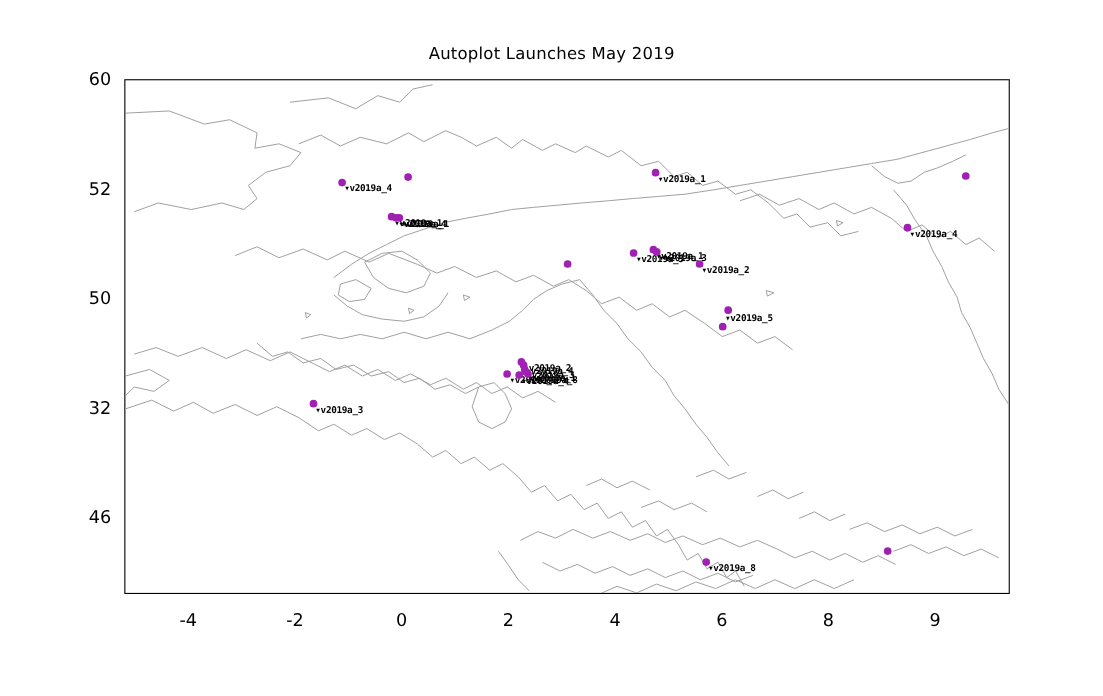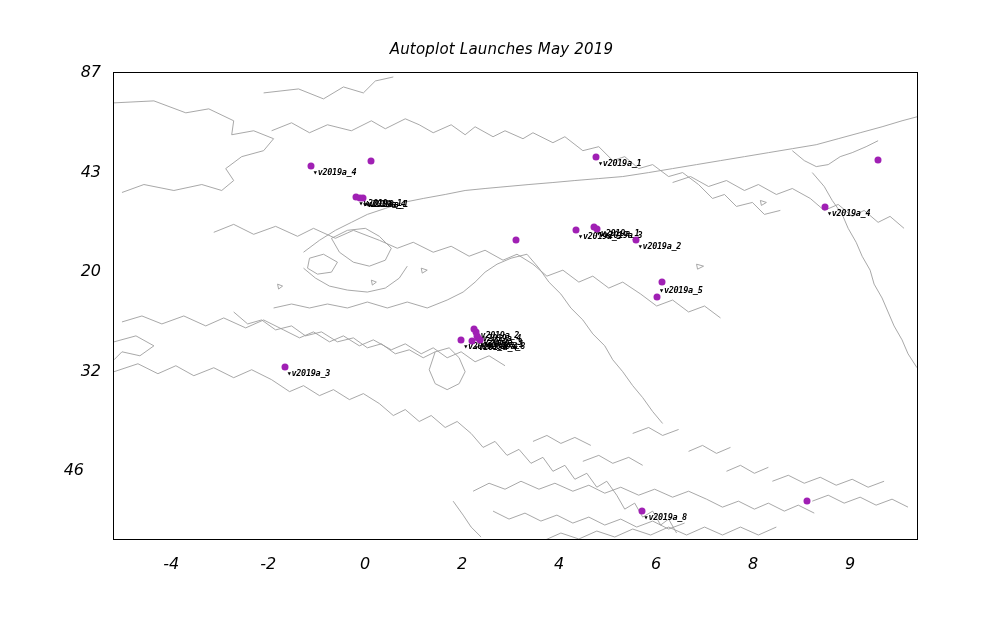--- a/index.html
+++ b/index.html
@@ -1,17 +1,17 @@
 <!DOCTYPE html>
 <html><head>
 <meta charset="utf-8">
 <style>
   html,body{margin:0;padding:0;background:#ffffff;}
   body{width:1003px;height:633px;font-family:"DejaVu Sans",sans-serif;overflow:hidden;}
-  #figure{position:relative;width:1003px;height:633px;background:#ffffff;font-style:italic;}
+  #figure{position:relative;width:1003px;height:633px;background:#ffffff;}
   #chart-title{
     position:absolute;left:0;top:40px;width:1003px;text-align:center;
     font-size:15px;color:#000;letter-spacing:.2px;
   }
   
   #plot-area{
     position:absolute;left:113px;top:72px;width:805px;height:468px;
     border:1.3px solid #000;box-sizing:border-box;background:#fff;overflow:hidden;
   }
   #map-svg{position:absolute;left:0;top:0;width:100%;height:100%;}
@@ -127,25 +127,25 @@
       <div class="tick ytick-major" style="top: 99.5745px;"></div>
       <div class="tick ytick-major" style="top: 0px;"></div>
       <div class="tick ytick-minor" style="top: 448.085px;"></div>
       <div class="tick ytick-minor" style="top: 348.511px;"></div>
       <div class="tick ytick-minor" style="top: 248.936px;"></div>
       <div class="tick ytick-minor" style="top: 149.362px;"></div>
       <div class="tick ytick-minor" style="top: 49.7872px;"></div>
     </div>
 
   <div id="axis-layer">
-      <div class="ytxt" style="left: 38px; top: 460.298px;">46</div>
+      <div class="ytxt" style="left: 55px; top: 460.298px;">46</div>
       <div class="ytxt" style="left: 55px; top: 360.723px;">32</div>
-      <div class="ytxt" style="left: 55px; top: 261.149px;">20</div>
-      <div class="ytxt" style="left: 55px; top: 161.574px;">43</div>
-      <div class="ytxt" style="left: 55px; top: 62px;">87</div>
+      <div class="ytxt" style="left: 55px; top: 261.149px;">50</div>
+      <div class="ytxt" style="left: 55px; top: 161.574px;">52</div>
+      <div class="ytxt" style="left: 55px; top: 62px;">60</div>
       <div class="xtxt" style="left: 141.193px; top: 554px;">-4</div>
       <div class="xtxt" style="left: 238.181px; top: 554px;">-2</div>
       <div class="xtxt" style="left: 335.169px; top: 554px;">0</div>
       <div class="xtxt" style="left: 432.157px; top: 554px;">2</div>
       <div class="xtxt" style="left: 529.145px; top: 554px;">4</div>
       <div class="xtxt" style="left: 626.133px; top: 554px;">6</div>
       <div class="xtxt" style="left: 723.12px; top: 554px;">8</div>
       <div class="xtxt" style="left: 820.108px; top: 554px;">9</div>
     </div>
 

